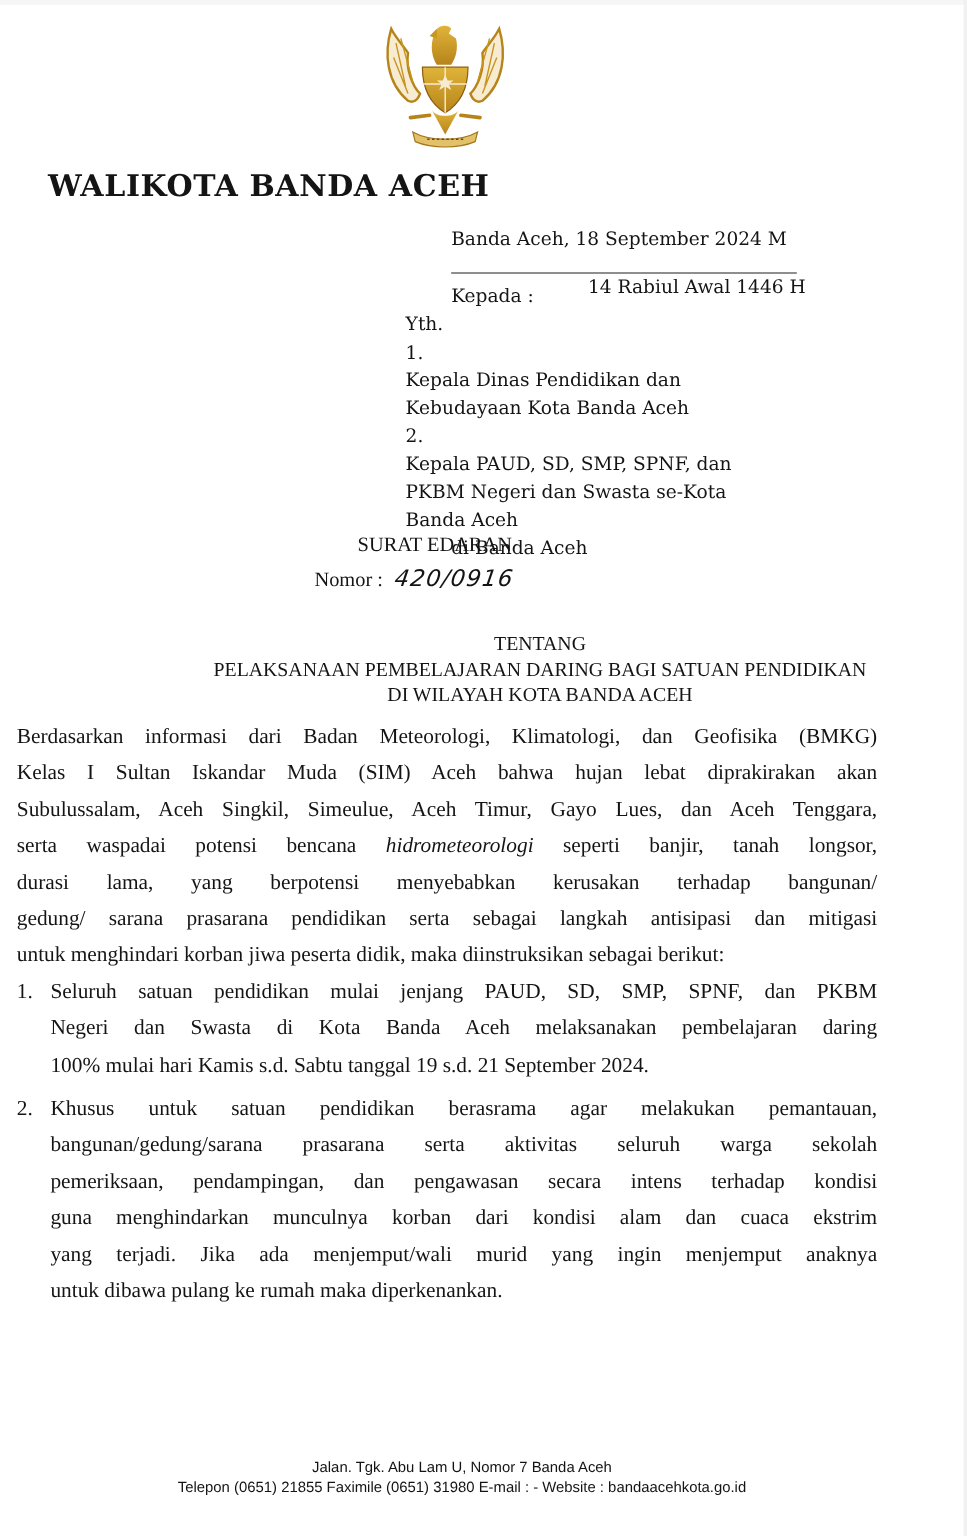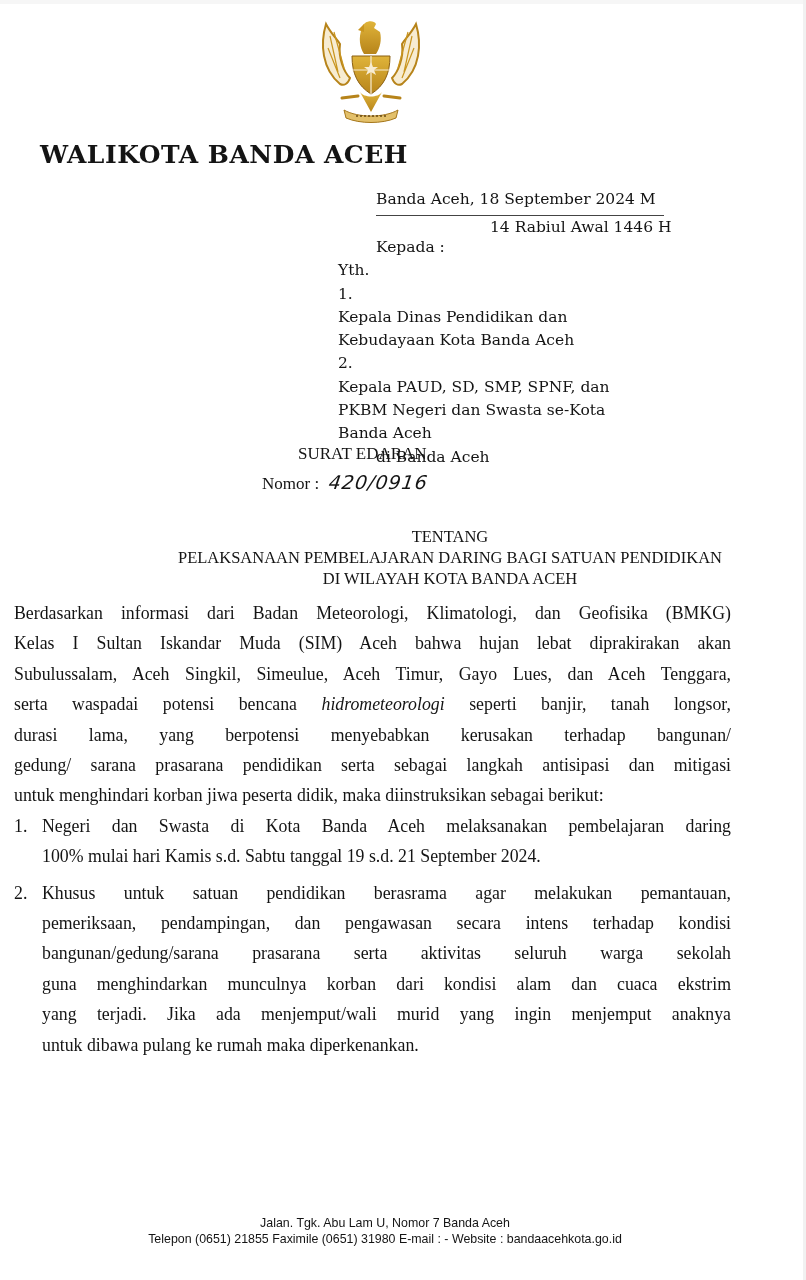--- a/index.html
+++ b/index.html
@@ -44,21 +44,21 @@
     .date-block {
       position: absolute;
       left: 376px; top: 188px;
       font-family: "DejaVu Serif", serif;
       font-size: 15.5px;
       line-height: 23px;
     }
     .date-block .greg {
       display: inline-block;
       border-bottom: 1px solid #444;
-      padding-bottom: 4px;
+      padding-bottom: 16px;
       padding-right: 8px;
     }
     .date-block .hijri { padding-left: 114px; }
     .recipients {
       position: absolute;
       left: 338px; top: 236px;
       font-family: "DejaVu Serif", serif;
       font-size: 15.5px;
       line-height: 23.3px;
     }
@@ -229,30 +229,31 @@
     <span class="line"><span>serta waspadai potensi bencana</span> <em class="term">hidrometeorologi</em> <span>seperti banjir, tanah longsor,</span></span>
     <span class="line">durasi lama, yang berpotensi menyebabkan kerusakan terhadap bangunan/</span>
     <span class="line">gedung/ sarana prasarana pendidikan serta sebagai langkah antisipasi dan mitigasi</span>
     <span class="line last">untuk menghindari korban jiwa peserta didik, maka diinstruksikan sebagai berikut:</span>
   </div>
 
   <div class="list">
     <div class="item">
       <span class="n">1.</span>
       <span class="t">
+        <span class="line">Seluruh satuan pendidikan mulai jenjang PAUD, SD, SMP, SPNF, dan PKBM</span>
         <span class="line">Negeri dan Swasta di Kota Banda Aceh melaksanakan pembelajaran daring</span>
         <span class="line last">100% mulai hari Kamis s.d. Sabtu tanggal 19 s.d. 21 September 2024.</span>
       </span>
     </div>
     <div class="item">
       <span class="n">2.</span>
       <span class="t">
         <span class="line">Khusus untuk satuan pendidikan berasrama agar melakukan pemantauan,</span>
+        <span class="line">bangunan/gedung/sarana prasarana serta aktivitas seluruh warga sekolah</span>
         <span class="line">pemeriksaan, pendampingan, dan pengawasan secara intens terhadap kondisi</span>
-        <span class="line">bangunan/gedung/sarana prasarana serta aktivitas seluruh warga sekolah</span>
         <span class="line">guna menghindarkan munculnya korban dari kondisi alam dan cuaca ekstrim</span>
         <span class="line">yang terjadi. Jika ada menjemput/wali murid yang ingin menjemput anaknya</span>
         <span class="line last">untuk dibawa pulang ke rumah maka diperkenankan.</span>
       </span>
     </div>
   </div>
 </div>
 
 <div class="footer">
   <div>Jalan. Tgk. Abu Lam U, Nomor 7 Banda Aceh</div>

